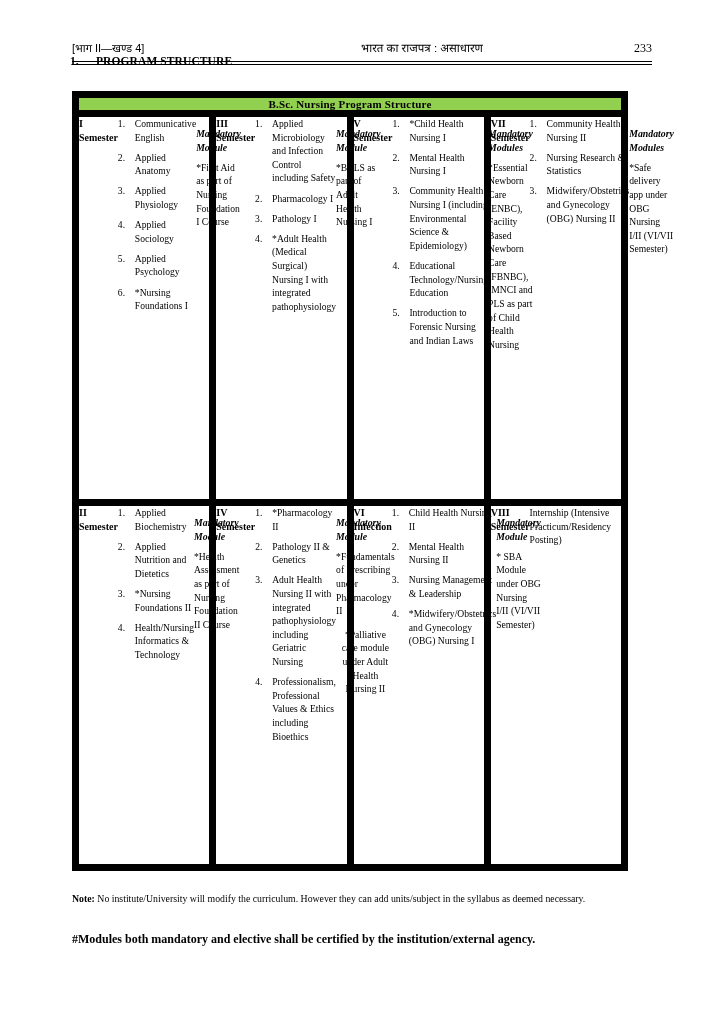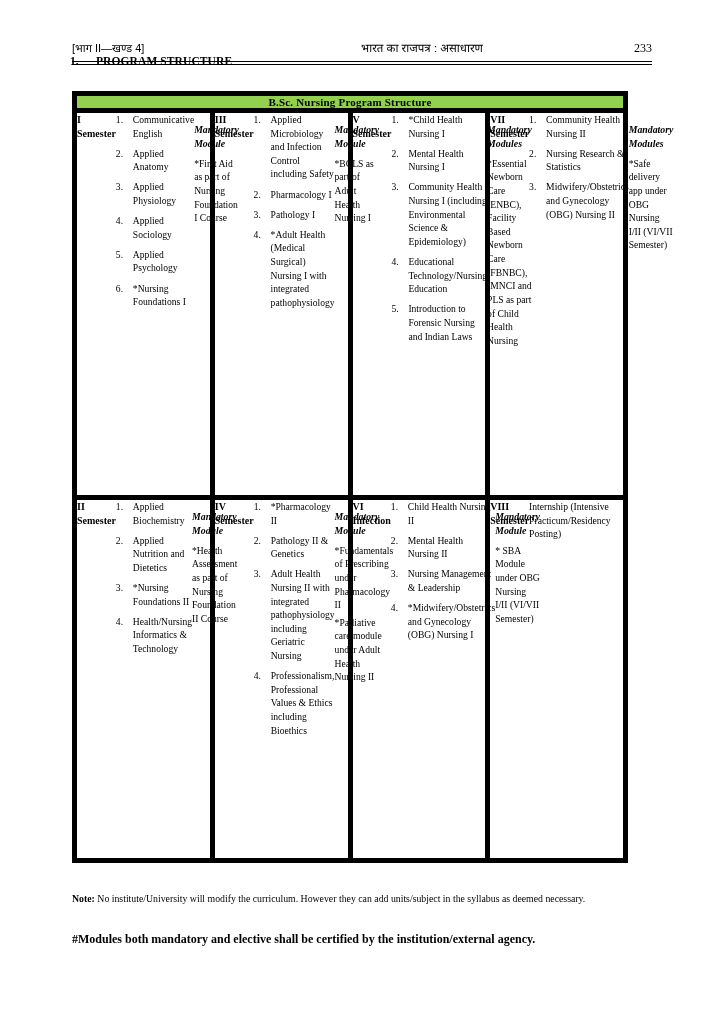--- a/index.html
+++ b/index.html
@@ -87,21 +87,21 @@
     left: 72px;
     top: 91px;
     width: 556px;
   }
   table.program {
     border-collapse: collapse;
     width: 556px;
     table-layout: fixed;
   }
   table.program td, table.program th {
-    border: 5px solid #000000;
+    border: 7px solid #000000;
     vertical-align: top;
     padding: 0;
   }
   .title-cell {
     background: #92D050;
     text-align: center;
     font-family: "Liberation Serif", serif;
     font-weight: bold;
     font-size: 11px;
     padding: 6px 4px 6px 4px;
@@ -382,21 +382,21 @@
                   </li>
                 <li>
                     <span class="mk">4.</span>
                     <span class="txt">Professionalism, Professional Values &amp; Ethics including Bioethics</span>
                   </li>
               </ol>
               <div class="grow"></div>
               <div class="mod-block">
                 <div class="mod-head">Mandatory Module</div>
                 <div class="mod-body">*Fundamentals of Prescribing under Pharmacology II</div>
-                <div class="mod-body" style="margin-top:4px;">*Palliative care module under Adult Health Nursing II</div>
+                <div class="mod-body" style="margin-top:10px;text-align:center;">*Palliative care module under Adult Health Nursing II</div>
               </div>
               <div style="height:20px;"></div>
             </div>
           </td>
 
           <td class="sem-cell">
             <div class="cellinner">
               <div class="sem-title">VI Infection</div>
               <ol class="courses">
                 <li>

